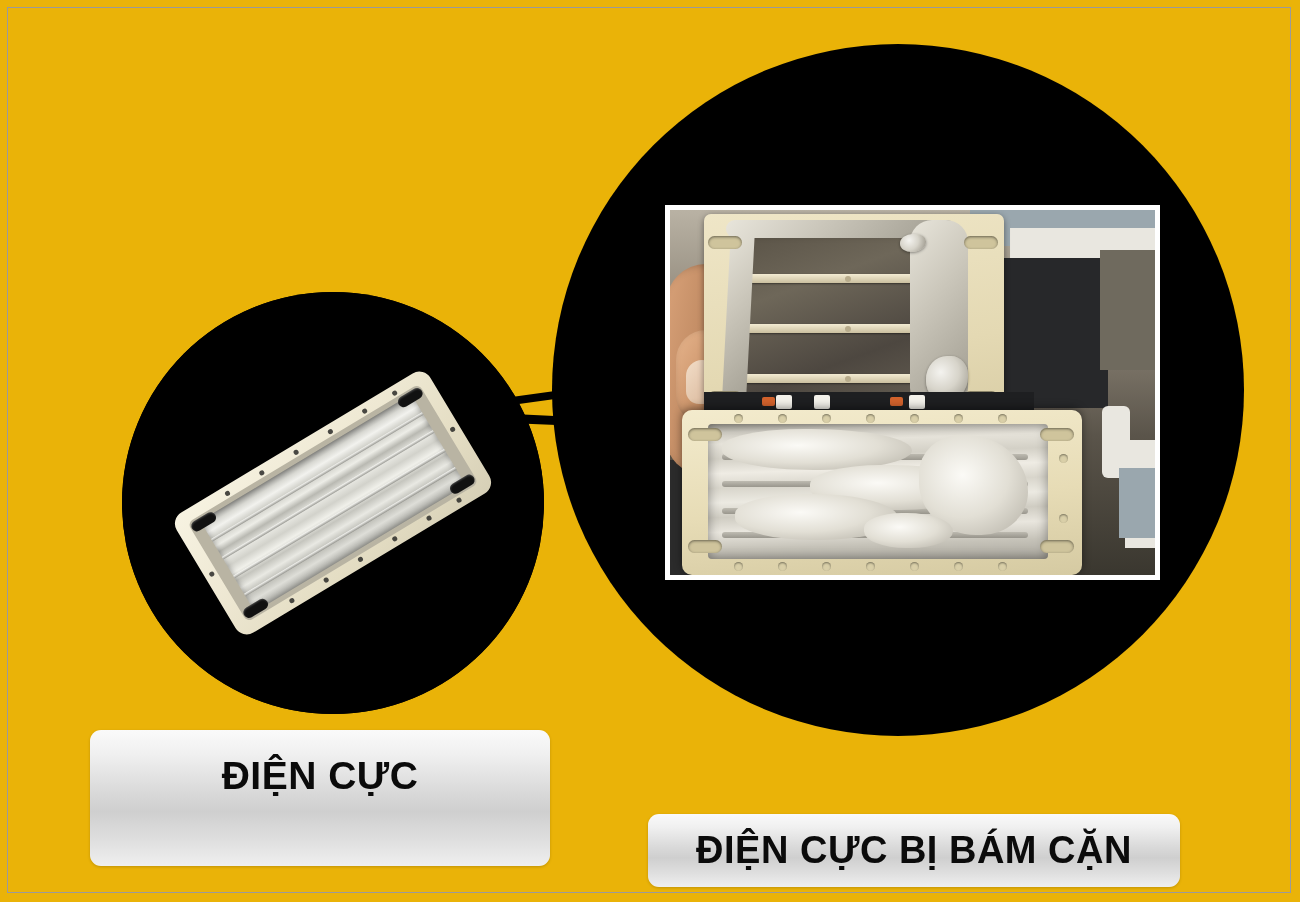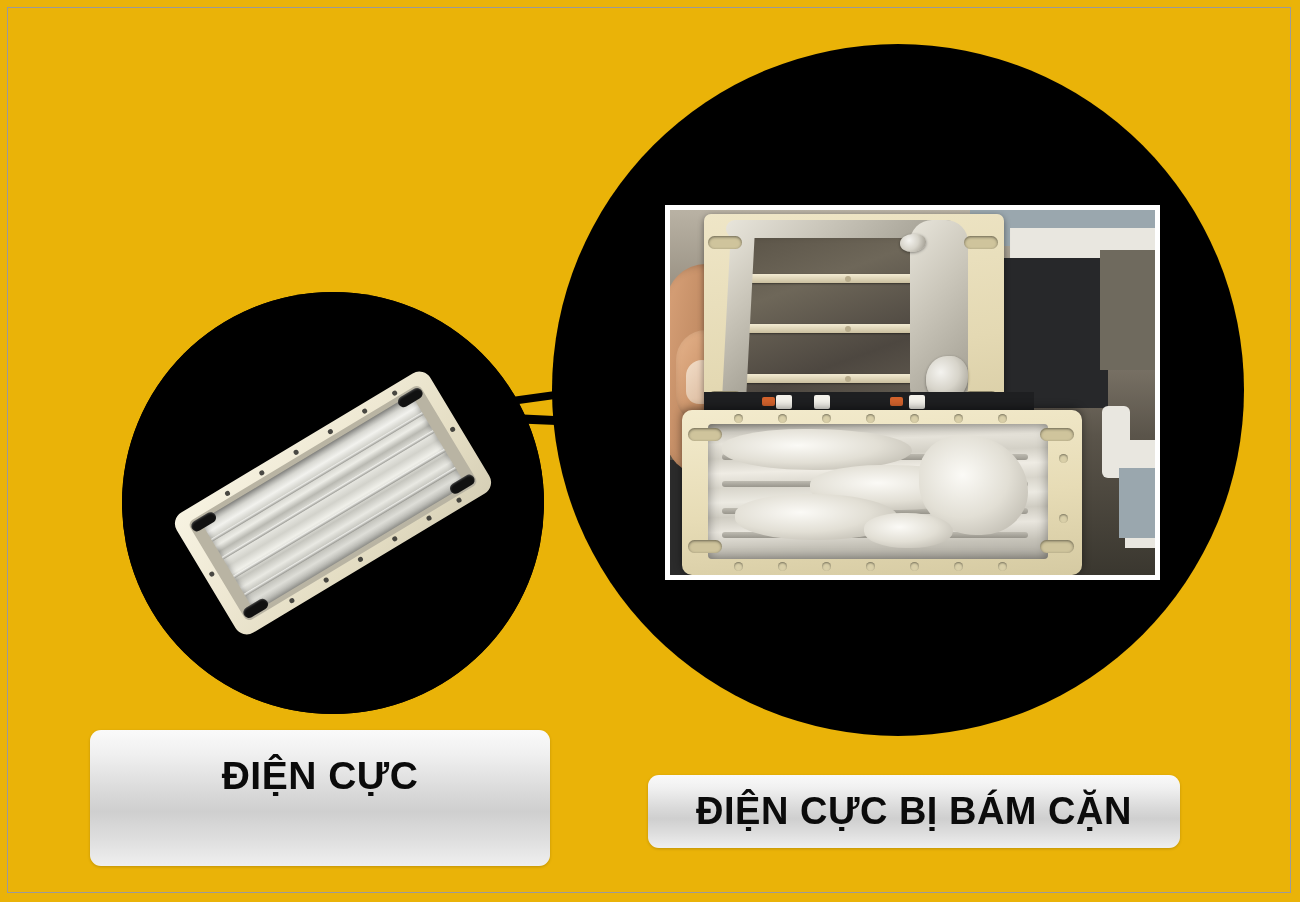--- a/index.html
+++ b/index.html
@@ -224,21 +224,21 @@
   }
   .plaque span{
     display:block;
     color:#0b0b0b;
     font-weight:bold;
     letter-spacing:.5px;
     line-height:1.12;
   }
   #plaque-clean{left:90px;top:730px;width:460px;height:136px;}
   #plaque-clean span{font-size:39px;}
-  #plaque-fouled{left:648px;top:775px;width:532px;height:73px;}
+  #plaque-fouled{left:648px;top:814px;width:532px;height:73px;}
   #plaque-fouled span{font-size:38px;}
 </style>
 </head>
 <body>
 
 <div id="stage">
 
   <div class="page-frame"></div>
 
   <svg class="connector" viewBox="0 0 250 130" width="250" height="130">

